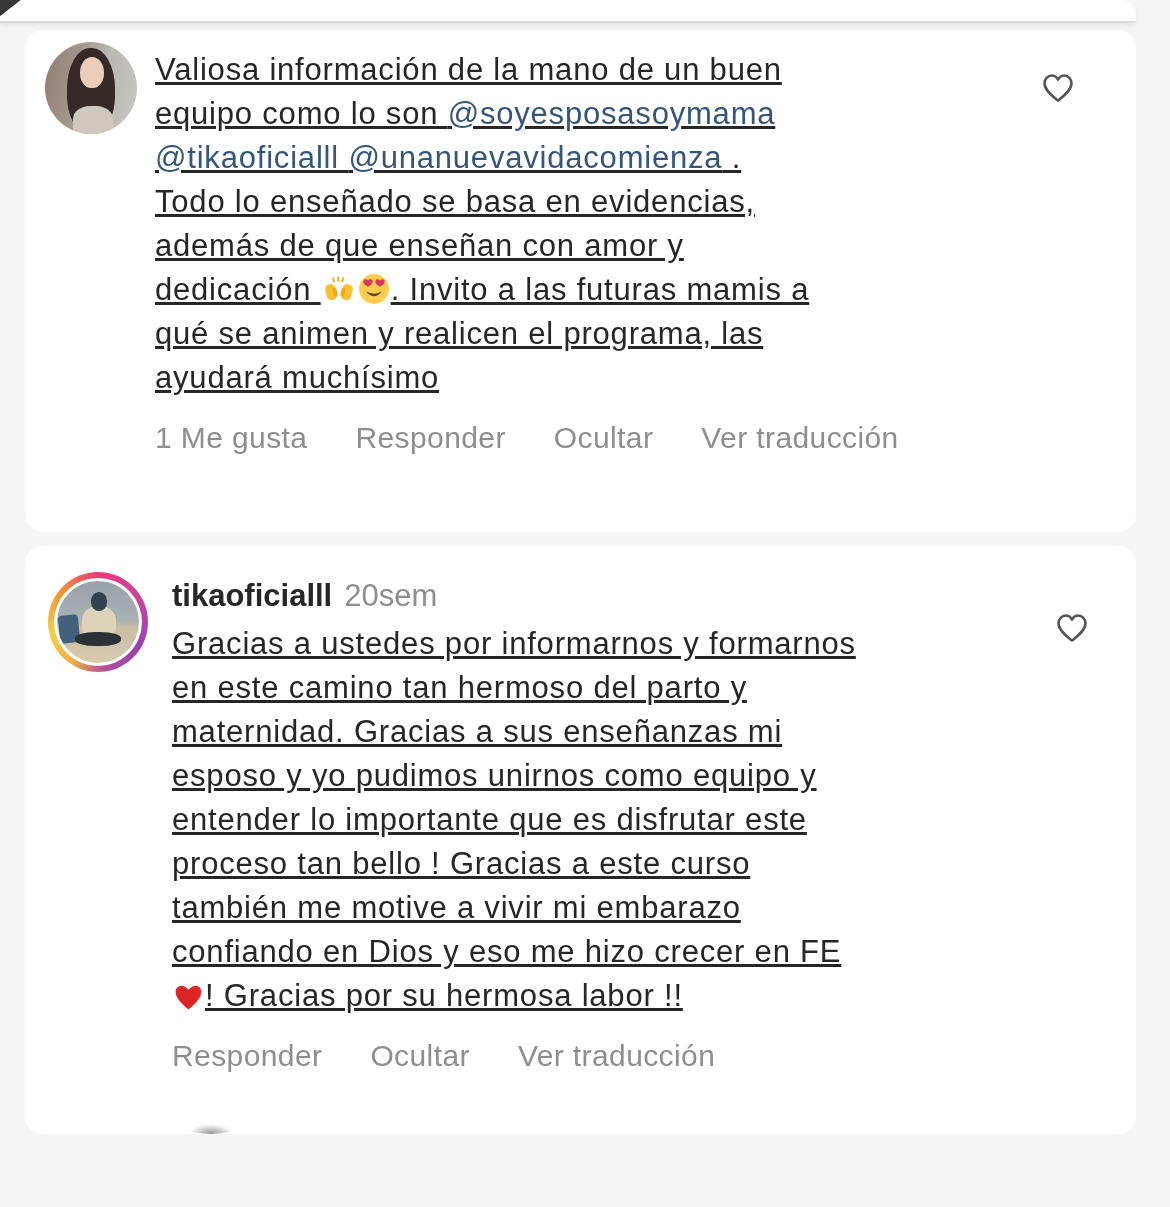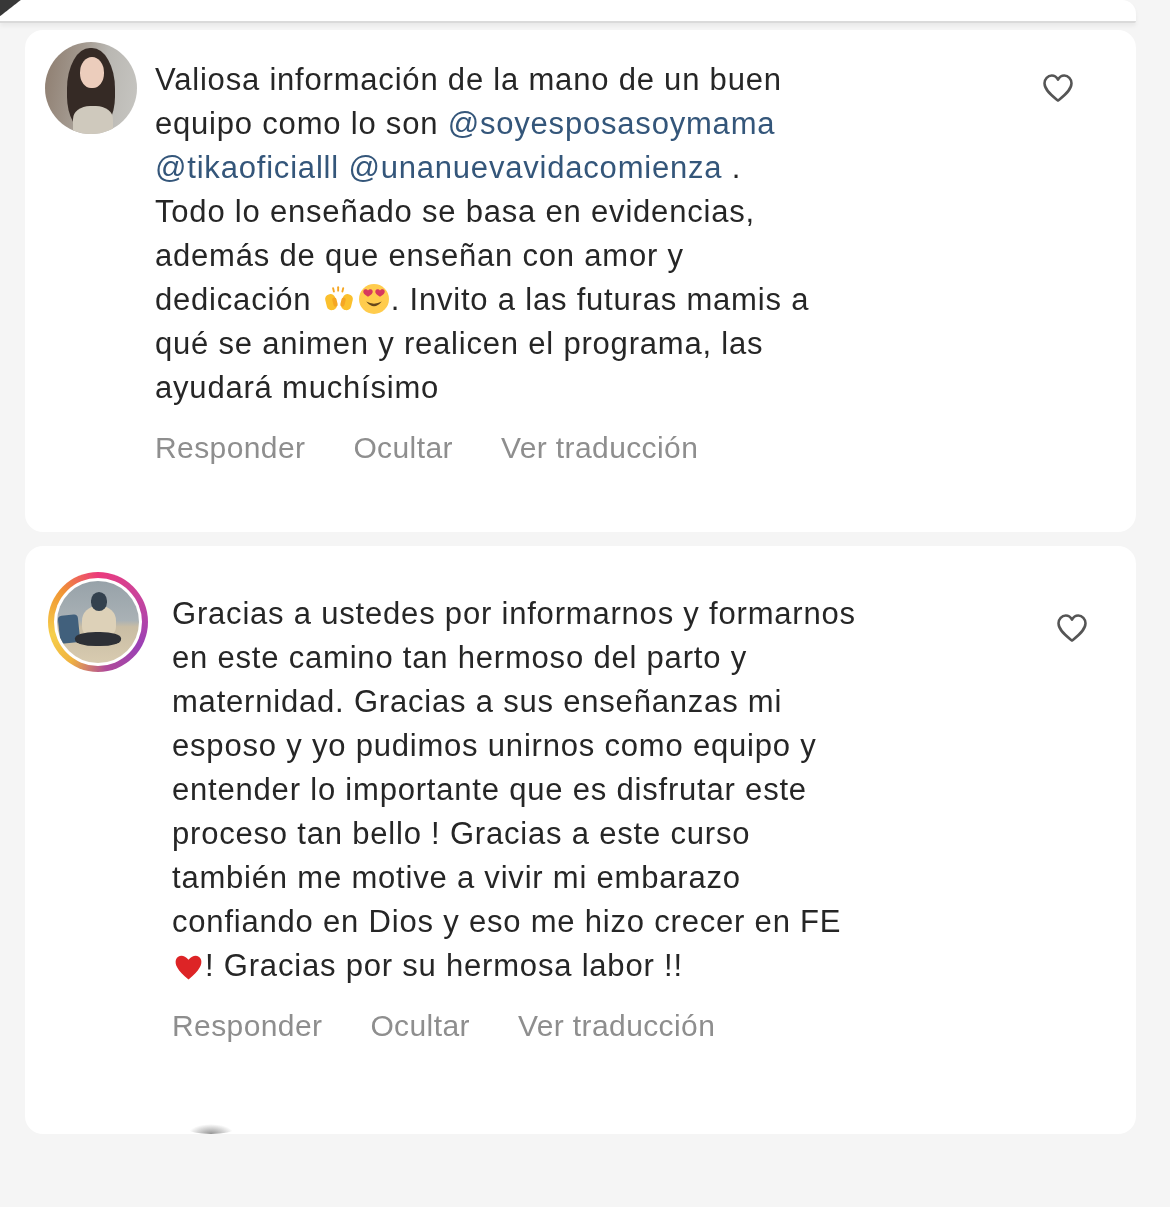--- a/index.html
+++ b/index.html
@@ -72,22 +72,22 @@
 
   .content{position:absolute;}
   .card1 .content{left:130px;top:12px;width:890px;}
   .card2 .content{left:147px;top:30px;width:890px;}
 
   .header{font-size:31px;line-height:40px;white-space:nowrap;}
   .username{font-weight:700;color:var(--text);cursor:pointer;}
   .timestamp{color:var(--muted);margin-left:12px;}
 
   .body{
-    margin-top:16px;font-size:31px;line-height:44px;letter-spacing:.8px;
-    color:var(--text);white-space:pre-wrap;
+    margin-top:6px;font-size:31px;line-height:44px;letter-spacing:.8px;
+    color:var(--text);white-space:pre-wrap;text-decoration:underline;
   }
   .mention{color:var(--link);cursor:pointer;}
   .emoji{display:inline-block;vertical-align:-5px;line-height:0;margin:0 1px;}
 
   .actions{
     display:flex;gap:48px;margin-top:18px;
     font-size:30px;line-height:40px;color:var(--muted);letter-spacing:.4px;
   }
   .actions span{cursor:pointer;white-space:nowrap;}
 
@@ -143,20 +143,21 @@
               </g>
             </svg></span><span class="emoji"><svg width="32" height="32" viewBox="0 0 32 32">
               <circle cx="16" cy="16" r="15" fill="#ffcc4d"></circle>
               <path d="M10 7.6c-1.2-2-4.2-1.7-4.7.6-.4 1.8 1.3 3.6 4.7 5.5 3.4-1.9 5.1-3.7 4.7-5.5-.5-2.3-3.5-2.6-4.7-.6z" fill="#d7385e"></path>
               <path d="M22 7.6c-1.2-2-4.2-1.7-4.7.6-.4 1.8 1.3 3.6 4.7 5.5 3.4-1.9 5.1-3.7 4.7-5.5-.5-2.3-3.5-2.6-4.7-.6z" fill="#d7385e"></path>
               <path d="M8.2 18.5 Q16 28 23.8 18.5 Q16 22.8 8.2 18.5 Z" fill="#65471b"></path>
             </svg></span>. Invito a las futuras mamis a
 qué se animen y realicen el programa, las
 ayudará muchísimo</div>
       <div class="actions">
+        <span>1 Me gusta</span>
         <span>Responder</span>
         <span>Ocultar</span>
         <span>Ver traducción</span>
       </div>
     </div>
 
     <button class="like-btn">
       <span>
         <svg width="36" height="36" viewBox="0 0 24 24">
           <path d="M12 20.4C8.5 17.6 3 13.6 3 8.9 3 6 5.2 3.7 7.8 3.7c1.8 0 3.3 1 4.2 2.7.9-1.7 2.4-2.7 4.2-2.7 2.6 0 4.8 2.3 4.8 5.2 0 4.7-5.5 8.7-9 11.5z" fill="none" stroke="#555555" stroke-width="1.7" stroke-linejoin="round"></path>
@@ -171,20 +172,23 @@
         <div class="avatar2">
           <div class="av2-bag"></div>
           <div class="av2-jacket"></div>
           <div class="av2-head"></div>
           <div class="av2-legs"></div>
         </div>
       </div>
     </div>
 
     <div class="content">
+      <div class="header">
+        <span class="username">tikaoficialll</span><span class="timestamp">20sem</span>
+      </div>
       <div class="body">Gracias a ustedes por informarnos y formarnos
 en este camino tan hermoso del parto y
 maternidad. Gracias a sus enseñanzas mi
 esposo y yo pudimos unirnos como equipo y
 entender lo importante que es disfrutar este
 proceso tan bello ! Gracias a este curso
 también me motive a vivir mi embarazo
 confiando en Dios y eso me hizo crecer en FE
 <span class="emoji"><svg width="31" height="29" viewBox="0 0 32 30">
               <path d="M16 28.5C4.6 19.6 1.2 12.4 3.2 7.6 5.1 3 11.2 2 16 8.1 20.8 2 26.9 3 28.8 7.6c2 4.8-1.4 12-12.8 20.9z" fill="#dd2426"></path>

